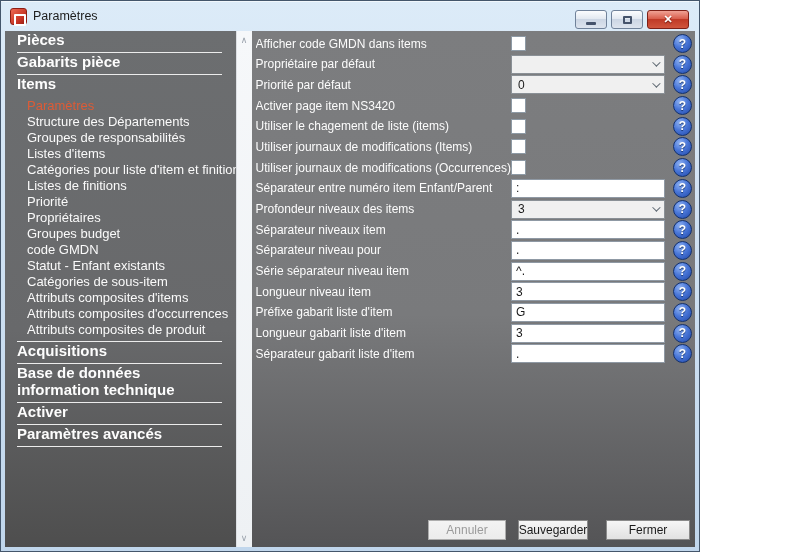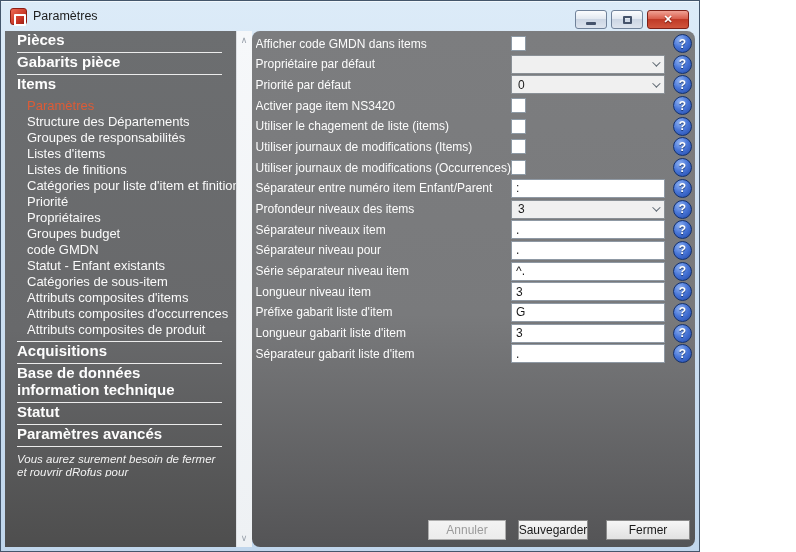--- a/index.html
+++ b/index.html
@@ -66,21 +66,20 @@
     position:absolute; left:0; width:100%; height:16px;
     display:flex; align-items:center; justify-content:center;
     color:#9aa2ac; font-size:9px; line-height:1; cursor:default;
   }
   .scroll-arrow.up { top:1px; }
   .scroll-arrow.down { bottom:1px; }
   
   .form {
     flex:1; position:relative; padding:3px 3px 0 4px;
     background:linear-gradient(#7c7d7f 0%, #797a7c 55%, #545456 100%);
-    border-radius:8px;
   }
   .row { display:flex; align-items:center; height:19px; margin-bottom:1.7px; }
   .row .lbl { flex:1; font-size:12px; color:#fcfcfc; white-space:nowrap; overflow:hidden; }
   .ctrl-slot { width:154px; flex:0 0 auto; margin-right:8px; display:flex; align-items:center; }
   .checkbox {
     width:15px; height:15px; background:#fff; border:1px solid #8e9aa5; cursor:default;
   }
   .txt {
     width:100%; height:19px; border:1px solid #8f99a4; background:#fff;
     font-size:12px; color:#1a1a1a; padding:0 4px; outline:none;
@@ -137,44 +136,41 @@
         <div class="sb-header">Pièces</div>
         <div class="sb-rule"></div>
         <div class="sb-header">Gabarits pièce</div>
         <div class="sb-rule"></div>
         <div class="sb-header">Items</div>
         <div class="sb-items">
           <div class="sb-item selected">Paramètres</div>
           <div class="sb-item">Structure des Départements</div>
           <div class="sb-item">Groupes de responsabilités</div>
           <div class="sb-item">Listes d'items</div>
+          <div class="sb-item">Catégories pour liste d'item et finitions</div>
           <div class="sb-item">Listes de finitions</div>
-          <div class="sb-item">Catégories pour liste d'item et finitions</div>
           <div class="sb-item">Priorité</div>
           <div class="sb-item">Propriétaires</div>
           <div class="sb-item">Groupes budget</div>
           <div class="sb-item">code GMDN</div>
           <div class="sb-item">Statut - Enfant existants</div>
           <div class="sb-item">Catégories de sous-item</div>
           <div class="sb-item">Attributs composites d'items</div>
           <div class="sb-item">Attributs composites d'occurrences</div>
           <div class="sb-item">Attributs composites de produit</div>
         </div>
         <div class="sb-rule"></div>
         <div class="sb-header">Acquisitions</div>
         <div class="sb-rule"></div>
         <div class="sb-header">Base de données information technique</div>
         <div class="sb-rule"></div>
-        <div class="sb-header">Statut</div>
+        <div class="sb-header">Activer</div>
         <div class="sb-rule"></div>
         <div class="sb-header">Paramètres avancés</div>
         <div class="sb-rule"></div>
-        <div class="sb-note">
-          <div>Vous aurez surement besoin de fermer et rouvrir dRofus pour</div>
-        </div>
       </div>
 
     <div class="vscroll">
       <div class="scroll-arrow up">∧</div>
       <div class="scroll-arrow down">∨</div>
     </div>
 
     <div class="form">
       <div id="form-rows">
           <div class="row">

